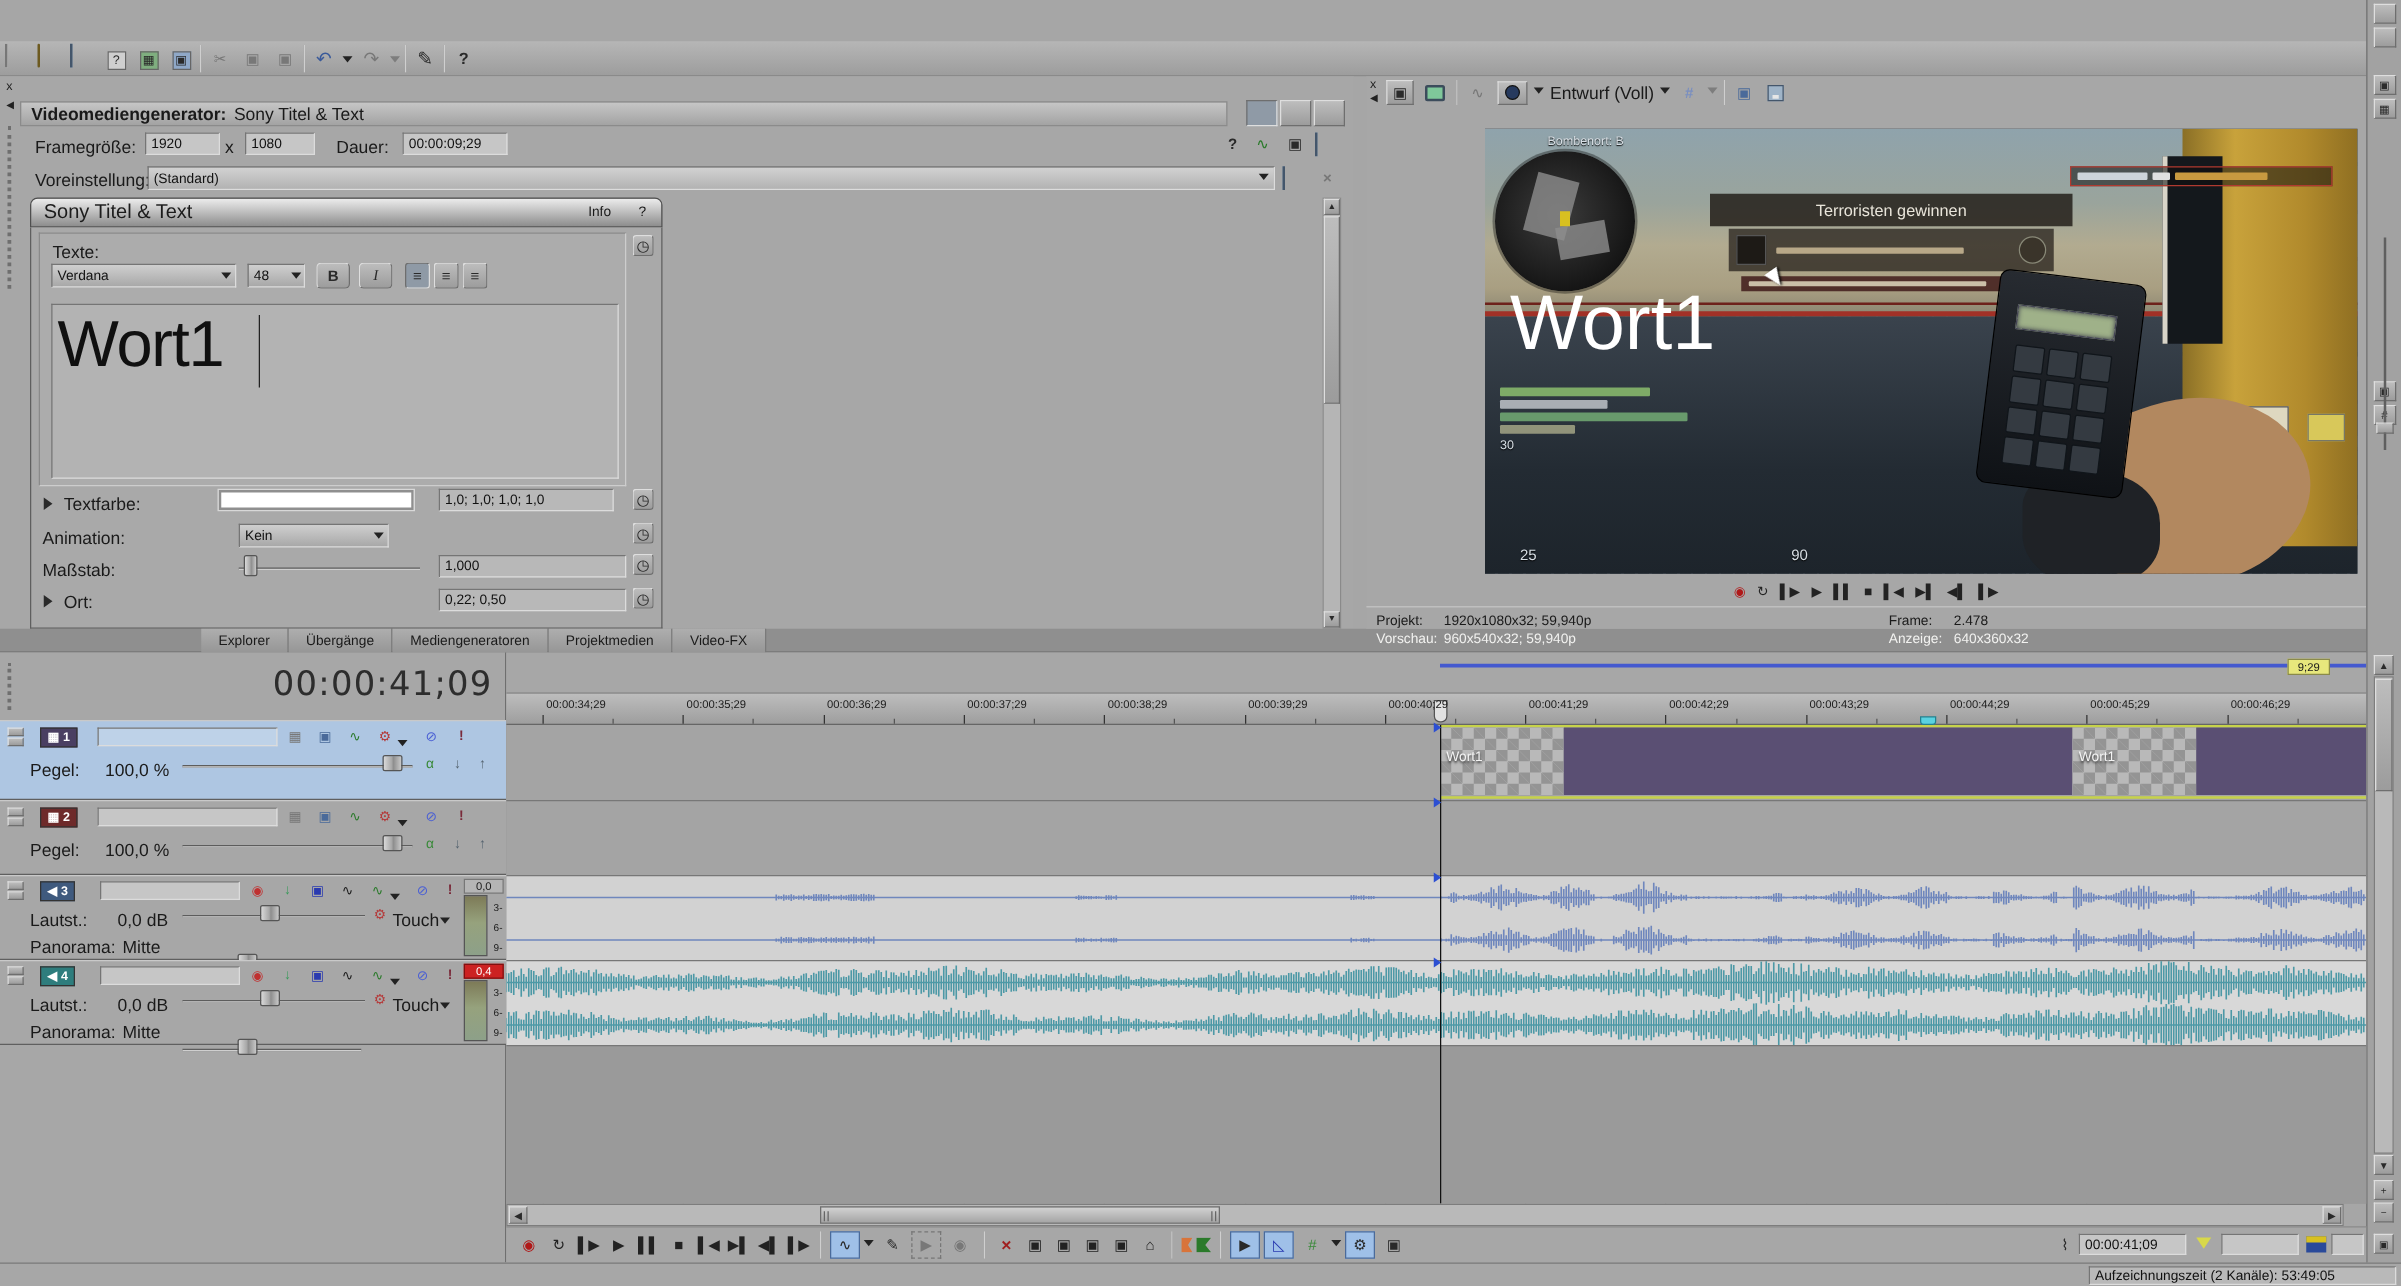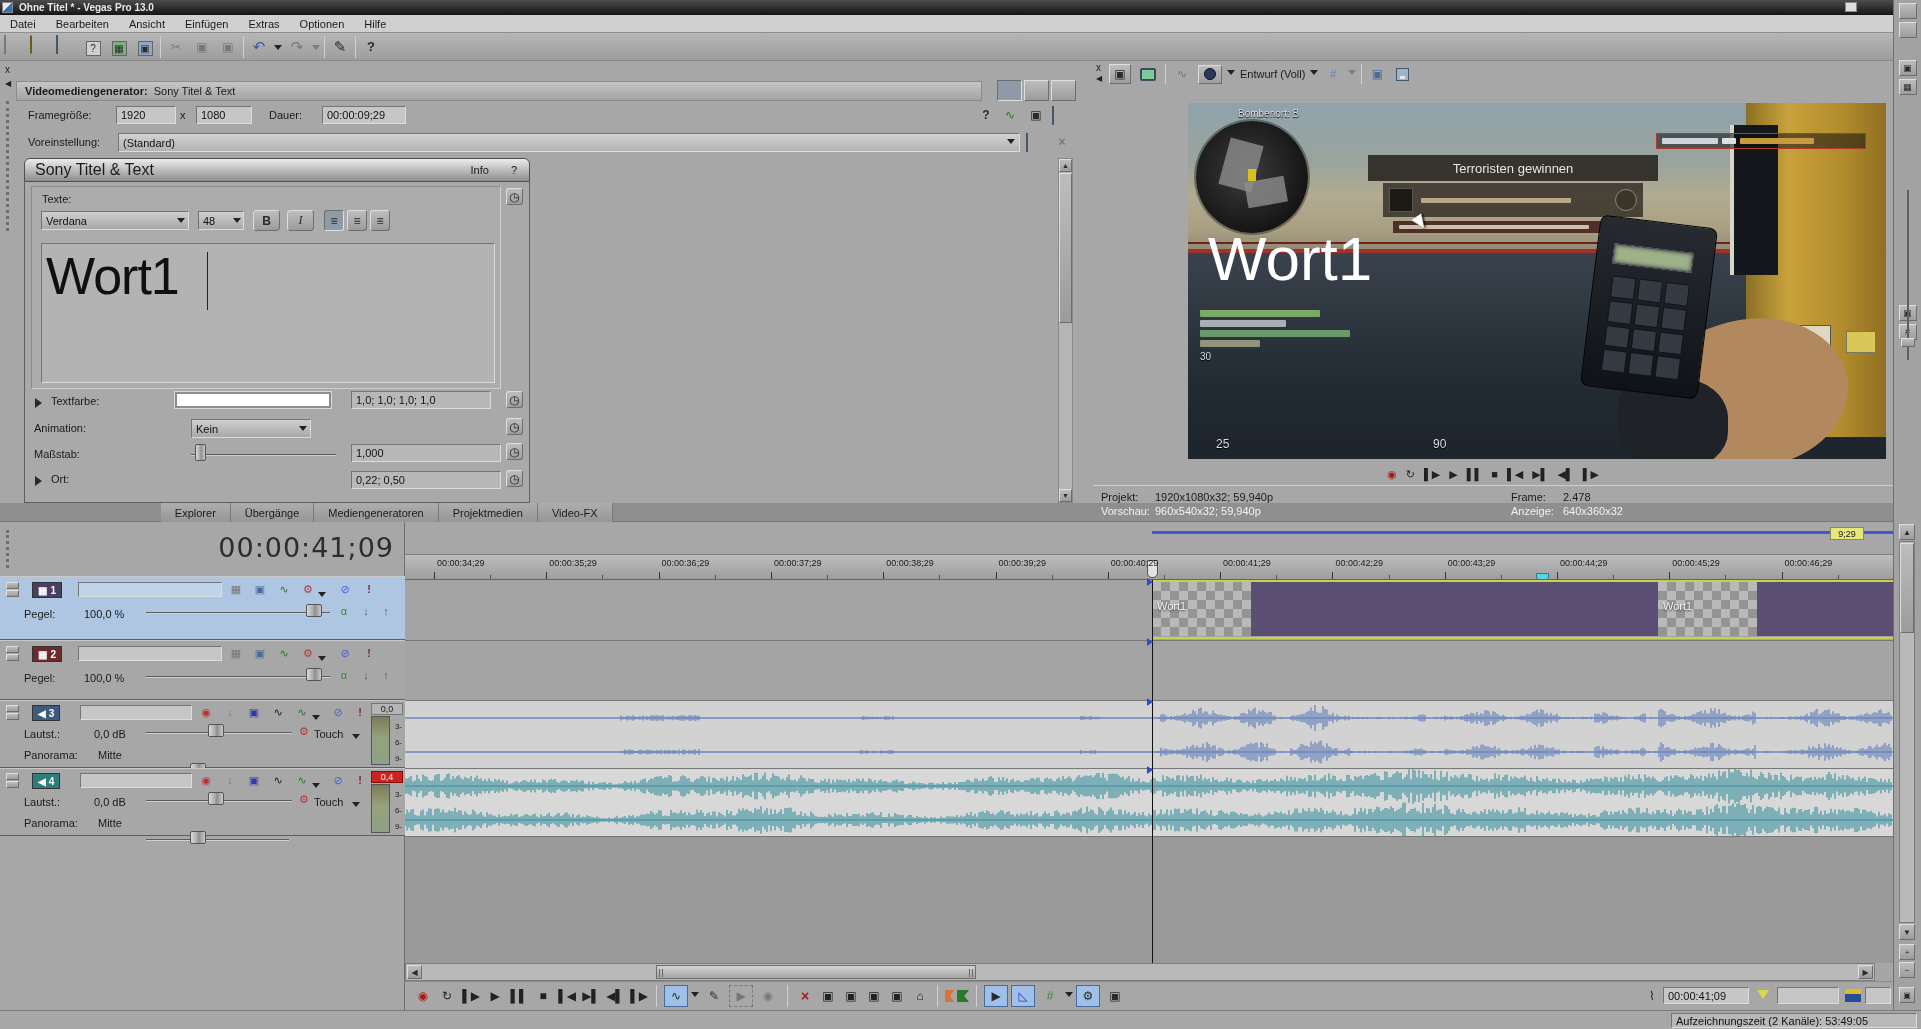--- a/index.html
+++ b/index.html
@@ -1,20 +1,20 @@
 <!DOCTYPE html>
 <html><head>
 <meta charset="utf-8">
 <style>
   html,body{margin:0;padding:0;background:#555;}
   *{box-sizing:border-box;}
   .screen{position:relative;width:1921px;height:1029px;background:#a6a6a6;overflow:hidden;
           font-family:"Liberation Sans",sans-serif;color:#1a1a1a;}
   .abs{position:absolute;}
-  .lbl{font-size:11px;color:#1a1a1a;white-space:nowrap;}
+  .lbl{font-size:14px;color:#1a1a1a;white-space:nowrap;}
   .raised{border:1px solid;border-color:#dedede #6e6e6e #6e6e6e #dedede;background:linear-gradient(#bdbdbd,#9c9c9c);}
   .pressed{border:1px solid;border-color:#6e6e6e #dedede #dedede #6e6e6e;background:#8f9aa6;}
   .inset,.field{border:1px solid;border-color:#757575 #dcdcdc #dcdcdc #757575;background:#c6c6c6;}
   .field{font-size:11px;color:#111;display:flex;align-items:center;padding:0 4px;white-space:nowrap;}
   .ibtn{display:flex;align-items:center;justify-content:center;font-size:12px;color:#2a2a2a;cursor:default;}
   .gray{color:#787878;}
   .sep{width:1px;background:#7d7d7d;border-right:1px solid #cfcfcf;}
   
   .titlebar{left:0;top:0;width:1921px;height:15px;background:linear-gradient(#4c4c4c,#151515);display:flex;align-items:center;}
   .titlebar .ttl{color:#e8e8e8;font-size:10px;font-weight:bold;margin-left:6px;}
@@ -137,35 +137,21 @@
   .orangetri{width:0;height:0;border:6px solid transparent;border-bottom:10px solid #d8823a;}
   .flag{width:9px;height:12px;clip-path:polygon(0 0,100% 0,60% 50%,100% 100%,0 100%);}
   .cursor{position:absolute;width:0;height:0;border:6px solid transparent;border-top:14px solid #fff;transform:rotate(-35deg);filter:drop-shadow(1px 1px 1px #000);}
   .scrollbtn{width:16px;height:16px;font-size:8px;}
 </style>
 </head>
 <body>
 
 <div class="screen">
 
-  <div class="abs titlebar">
-    <span class="appicon"></span>
-    <span class="ttl">Ohne Titel * - Vegas Pro 13.0</span>
-    <span class="abs" style="left:1845px;top:2px;width:12px;height:10px;background:#ddd;border:1px solid #888;"></span>
-  </div>
-
-  <div class="abs menubar">
-    <span>Datei</span>
-    <span>Bearbeiten</span>
-    <span>Ansicht</span>
-    <span>Einfügen</span>
-    <span>Extras</span>
-    <span>Optionen</span>
-    <span>Hilfe</span>
-  </div>
+
 
   <div class="abs toolbar">
     <span class="tb-ico"><span class="page-ico"></span></span>
     <span class="tb-ico"><span class="folder-ico"></span></span>
     <span class="tb-ico"><span class="floppy-ico"></span></span>
     <span class="tb-ico ibtn">
         <span class="qbox">?</span>
       </span>
     <span class="tb-ico ibtn">
         <span class="qbox" style="background:#7fae7f;">▦</span>

